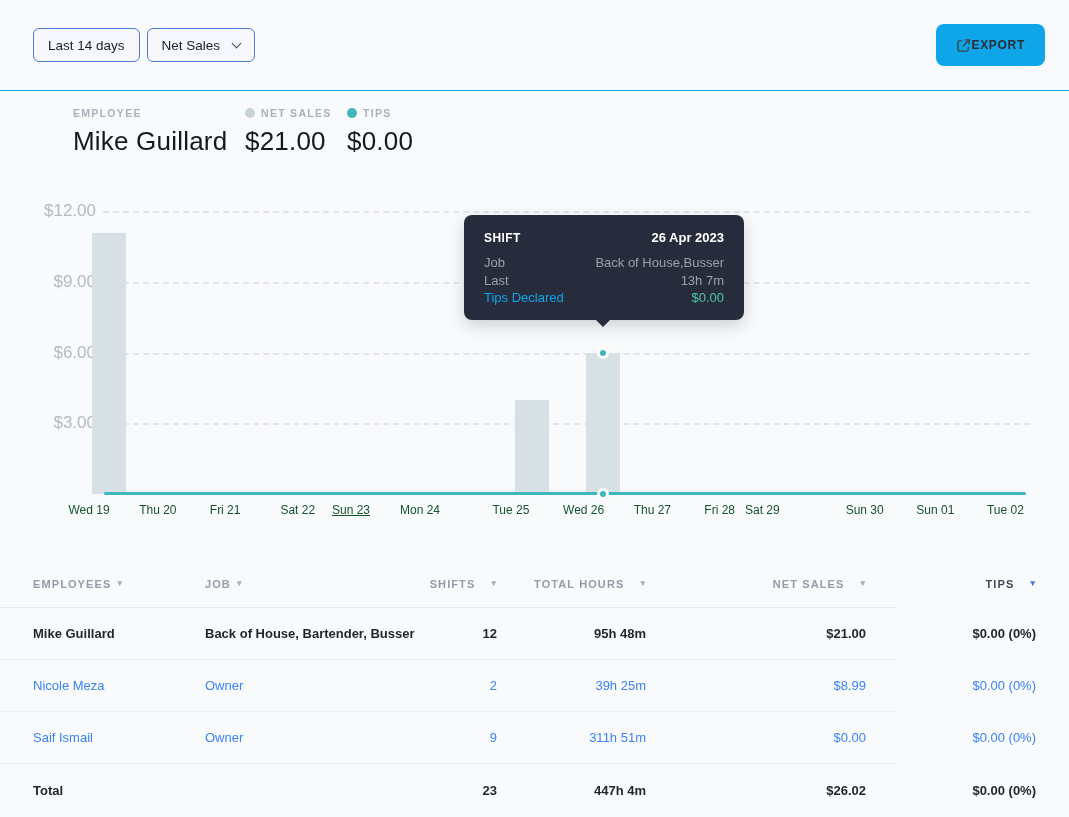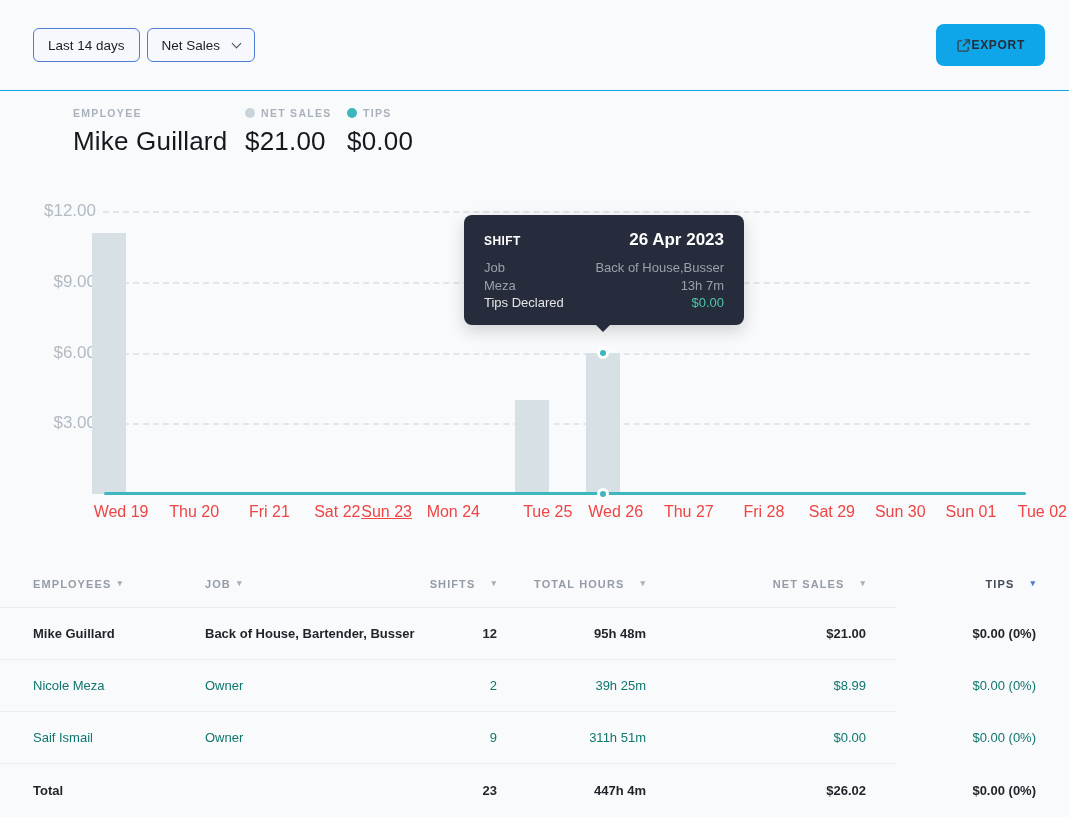--- a/index.html
+++ b/index.html
@@ -29,44 +29,44 @@
 
   
   .chart { position:absolute; top:195px; left:0; width:1069px; height:345px; }
   .gridline { position:absolute; left:103px; width:927px; height:0; border-top:2px dashed #e3e5e9; z-index:1; }
   .ylabel { position:absolute; left:0; width:96px; text-align:right; font-size:17px; color:#b2bac2;
             transform:translateY(-50%); z-index:1; }
   .bar { position:absolute; z-index:2; }
   .tipsline { position:absolute; height:3px; border-radius:2px; z-index:3; }
   .marker { position:absolute; width:12px; height:12px; border:3px solid #fff; border-radius:50%;
             transform:translate(-50%,-50%); z-index:4; }
-  .xlabel { position:absolute; top:308px; width:80px; text-align:right; font-size:16px; color:#ef4444; z-index:1; }
+  .xlabel { position:absolute; top:308px; width:80px; text-align:left; font-size:12px; color:#14532d; z-index:1; }
 
   
   .tooltip { position:absolute; left:464px; top:20px; width:280px; background:#262c3b; border-radius:8px;
              padding:15px 20px 13px 20px; z-index:10; box-shadow:0 6px 16px rgba(20,25,35,.18); }
   .tooltip::after { content:""; position:absolute; left:131px; bottom:-7px; width:0; height:0;
                     border-left:8px solid transparent; border-right:8px solid transparent; border-top:8px solid #262c3b; }
   .tt-head { display:flex; justify-content:space-between; align-items:baseline; margin-bottom:9px; }
   .tt-title { font-size:12px; font-weight:700; color:#ffffff; letter-spacing:0.4px; }
-  .tt-date { font-size:17px; font-weight:700; color:#ffffff; }
+  .tt-date { font-size:13px; font-weight:700; color:#ffffff; }
   .tt-row { display:flex; justify-content:space-between; font-size:13px; line-height:17.5px; color:#99a1ad; }
-  .tt-row.hl .tt-label { color:#e5e5e5; }
+  .tt-row.hl .tt-label { color:#0ea5e9; }
   .tt-row.hl .tt-value { color:#4ec7ae; }
 
   
   .table { position:absolute; top:560px; left:0; width:896px; }
   .thead, .trow { display:grid; grid-template-columns:172px 212px 80px 149px 220px 170px; padding:0 33px; align-items:center; }
   .thead { height:48px; border-bottom:1px solid #e9ebee; }
   .th { font-size:11px; font-weight:700; letter-spacing:1.1px; color:#939ca8; display:flex; align-items:center; gap:6px; cursor:pointer; }
   .th.right { justify-content:flex-end;gap:16px; }
   .th.active { color:#3f4a58; }
   .sort-arrow { font-size:9px; color:#a7b0b9; line-height:1; }
   .th.active .sort-arrow { color:#4c79d9; }
-  .trow { height:52px; border-bottom:1px solid #eceef0; font-size:13px; color:#0f766e; cursor:pointer; }
+  .trow { height:52px; border-bottom:1px solid #eceef0; font-size:13px; color:#3b82f6; cursor:pointer; }
   .trow.bold { font-weight:700; color:#1f242b; }
   .trow.total { height:53px; border-bottom:none; }
   .td.right { text-align:right; }
 </style>
 </head>
 <body>
 
 <div class="page">
 
   <div class="topbar">
@@ -117,21 +117,21 @@
       <div class="tt-head">
         <span class="tt-title">SHIFT</span>
         <span class="tt-date">26 Apr 2023</span>
       </div>
       <div>
           <div class="tt-row">
             <span class="tt-label">Job</span>
             <span class="tt-value">Back of House,Busser</span>
           </div>
           <div class="tt-row">
-            <span class="tt-label">Meza</span>
+            <span class="tt-label">Last</span>
             <span class="tt-value">13h 7m</span>
           </div>
           <div class="tt-row hl">
             <span class="tt-label">Tips Declared</span>
             <span class="tt-value">$0.00</span>
           </div>
         </div>
     </div>
   <div class="gridline" style="top: 16.04px;"></div>
       <div class="ylabel" style="top: 16.04px;">$12.00</div>
@@ -150,21 +150,21 @@
       <div class="xlabel" style="left: 68.5px;">Wed 19</div>
       <div class="xlabel" style="left: 139.15px;">Thu 20</div>
       <div class="xlabel" style="left: 209.8px;">Fri 21</div>
       <div class="xlabel" style="left: 280.45px;">Sat 22</div>
       <div class="xlabel" style="left: 332px; text-decoration: underline;">Sun 23</div>
       <div class="xlabel" style="left: 400px;">Mon 24</div>
       <div class="xlabel" style="left: 492.4px;">Tue 25</div>
       <div class="xlabel" style="left: 563.05px;">Wed 26</div>
       <div class="xlabel" style="left: 633.7px;">Thu 27</div>
       <div class="xlabel" style="left: 704.35px;">Fri 28</div>
-      <div class="xlabel" style="left: 775px;">Sat 29</div>
+      <div class="xlabel" style="left: 745px;">Sat 29</div>
       <div class="xlabel" style="left: 845.65px;">Sun 30</div>
       <div class="xlabel" style="left: 916.3px;">Sun 01</div>
       <div class="xlabel" style="left: 986.95px;">Tue 02</div>
     </div>
 
   <div class="table">
     <div class="thead">
         <div class="th">
           <span>EMPLOYEES</span>
           <span class="sort-arrow">▾</span>

